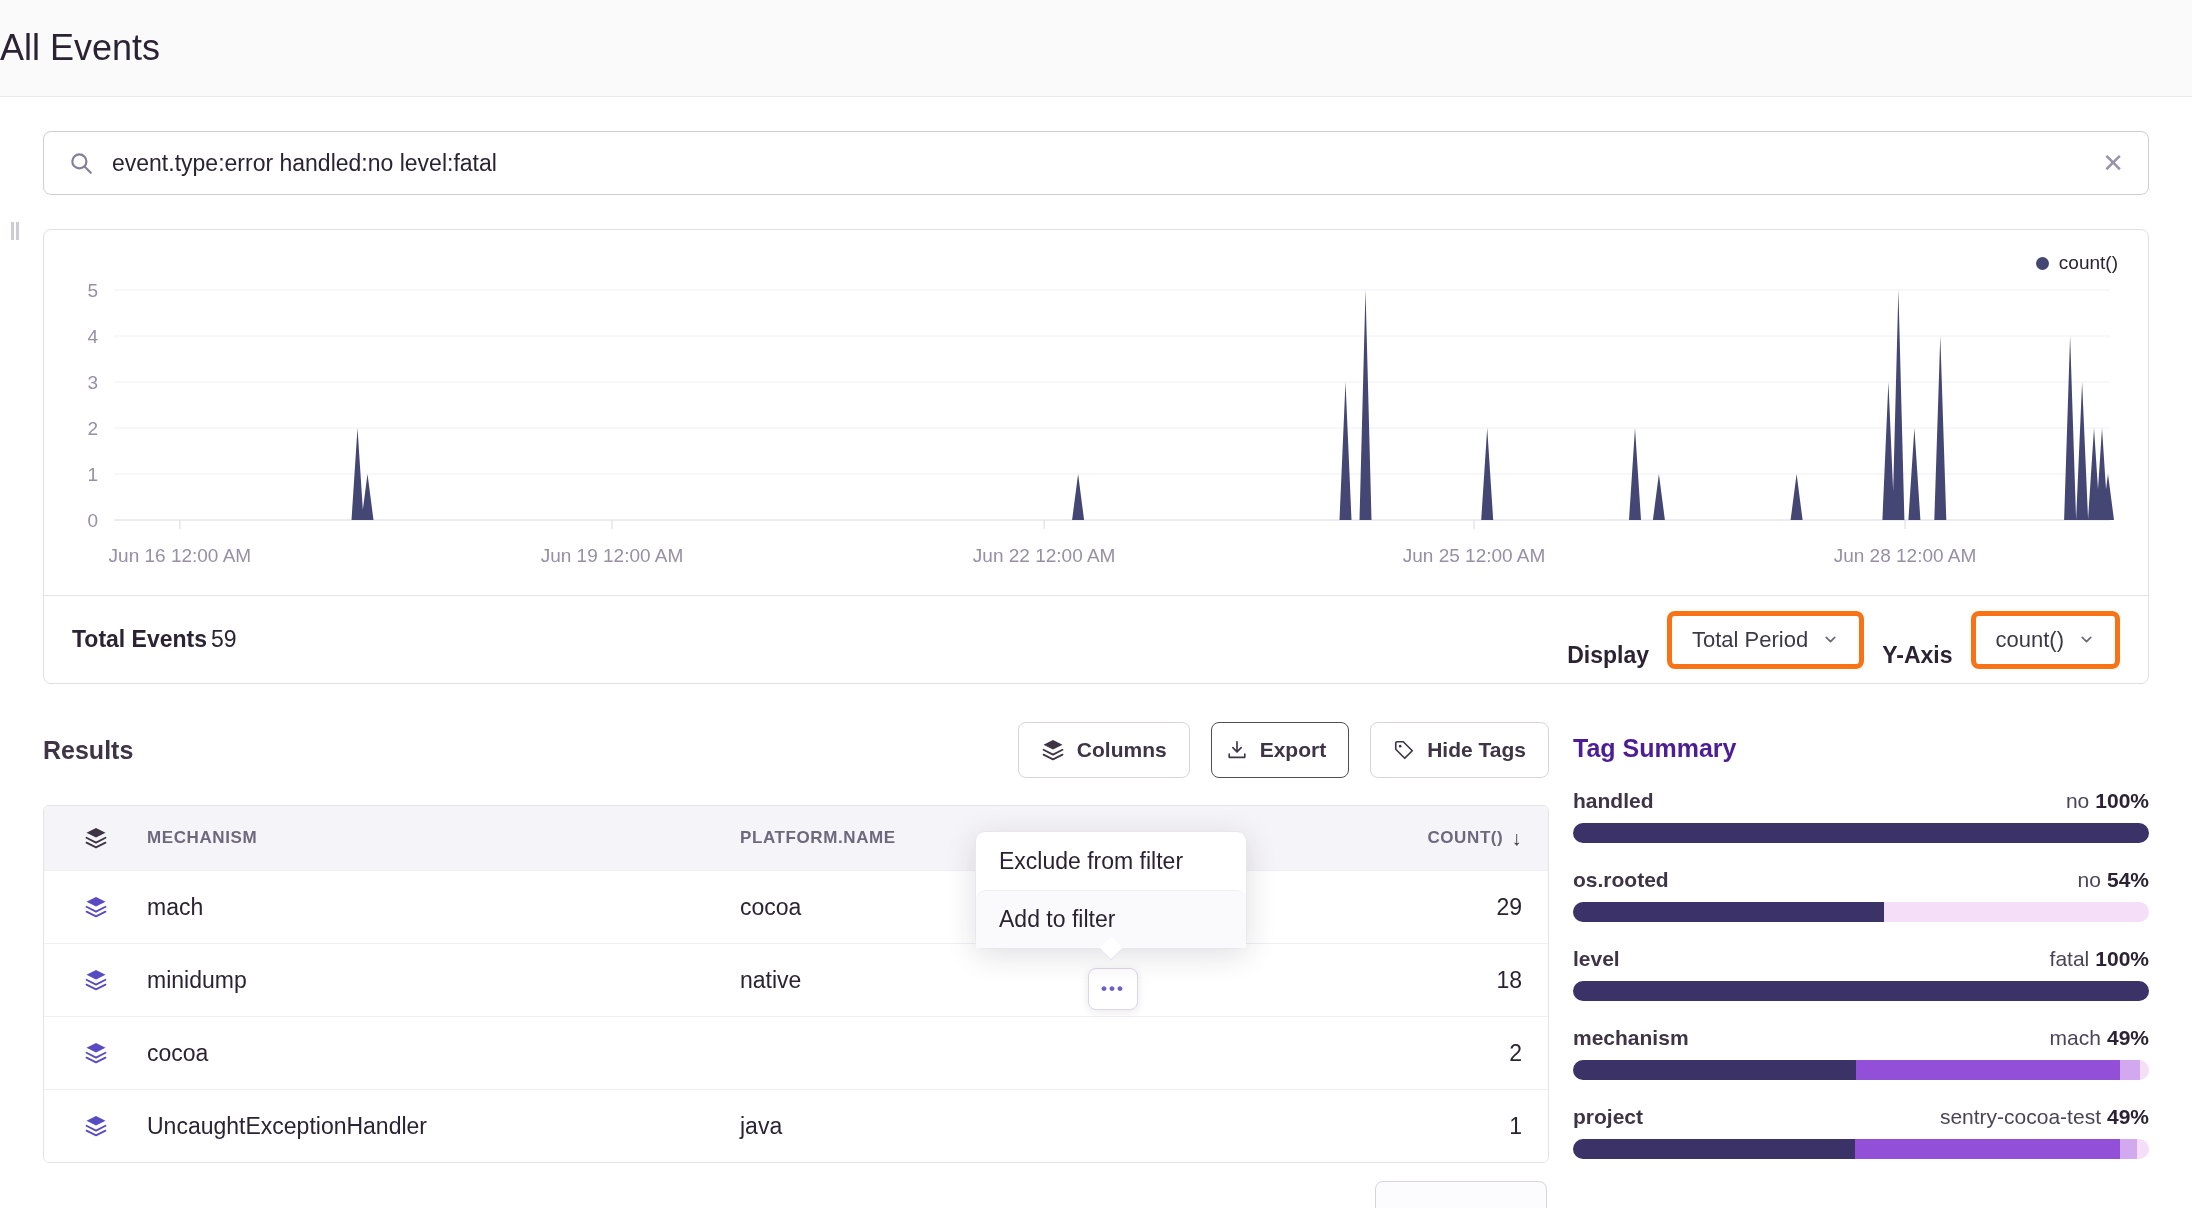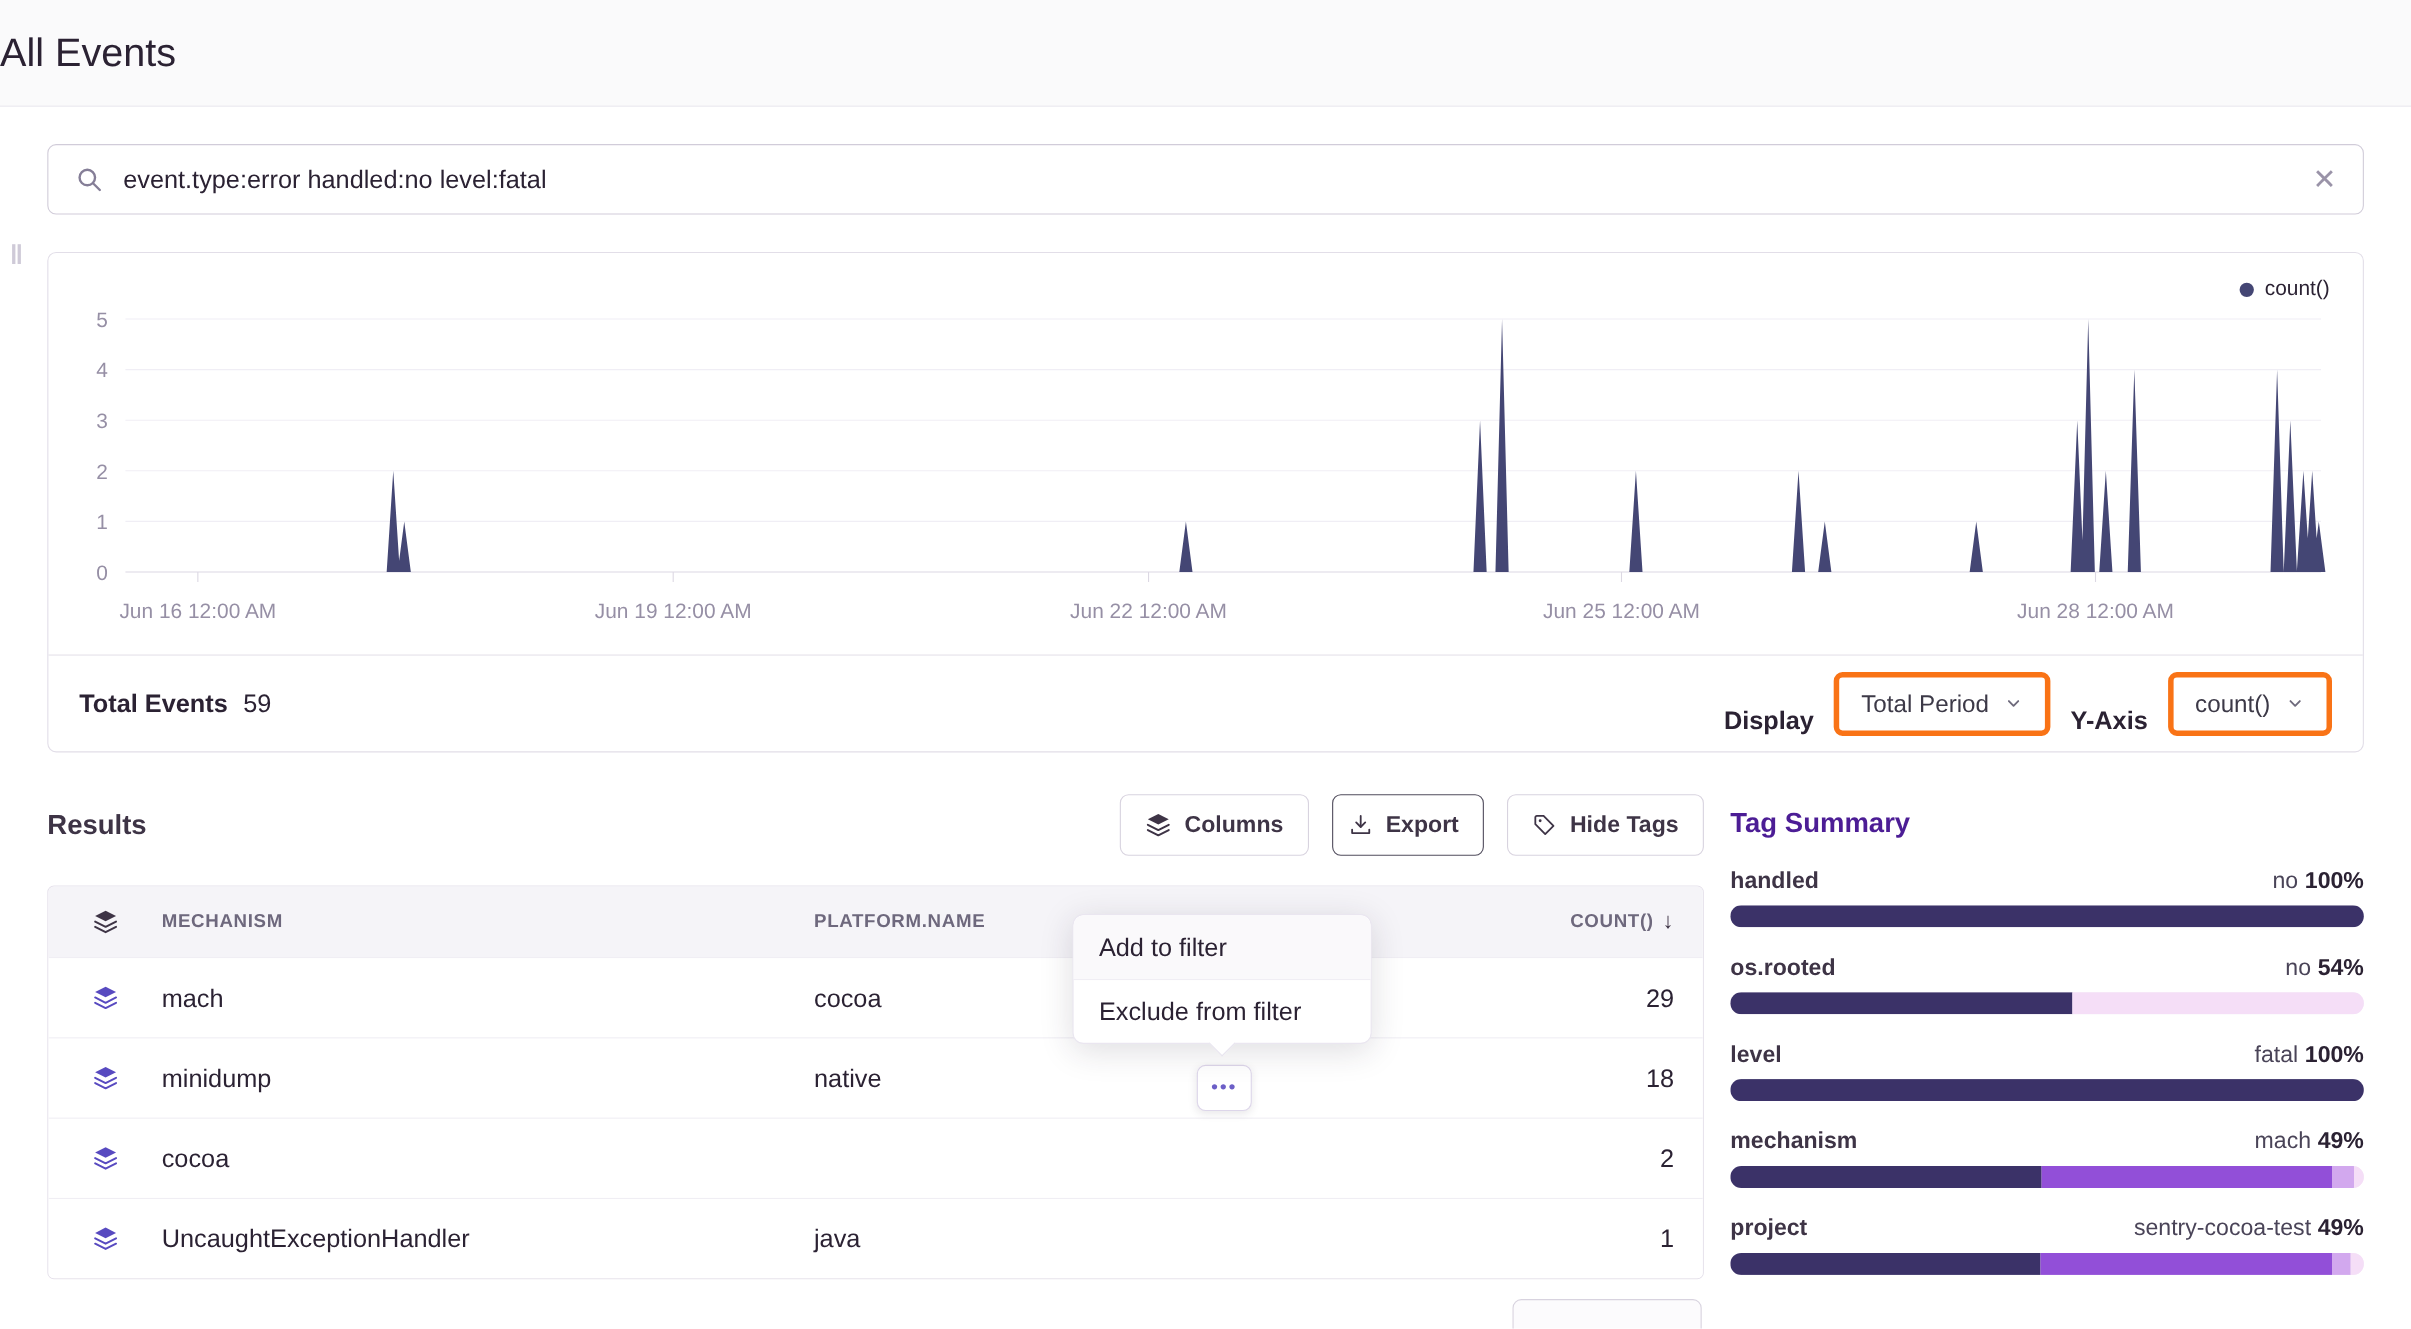--- a/index.html
+++ b/index.html
@@ -38,21 +38,21 @@
   .chart-area svg { position:absolute; left:0; top:0; display:block; }
   .axis-label { fill:#968fa5; font-size:19px; font-family:"Liberation Sans",sans-serif; }
   .legend { position:absolute; top:22px; right:30px; display:flex; align-items:center; gap:10px;
     font-size:19px; color:#2b2233; }
   .legend-dot { width:13px; height:13px; border-radius:50%; display:inline-block; }
 
   .chart-footer {
     height:88px; border-top:1px solid #e5e2ea; display:flex; align-items:center;
     justify-content:space-between; padding:0 28px;
   }
-  .footer-left { display:flex; align-items:baseline; gap:14px; font-size:23px; }
+  .footer-left { display:flex; align-items:baseline; gap:4px; font-size:23px; }
   .lbl-bold { font-weight:700; color:#2b2233; font-size:23px; }
   .footer-val { font-size:23px; color:#2b2233; }
   .footer-right { display:flex; align-items:flex-end; gap:18px; }
   .dropdown {
     height:58px; border:5px solid #f97316; border-radius:8px; background:#fff;
     display:inline-flex; align-items:center; gap:14px; padding:0 20px;
     font-size:22px; color:#3c3947; font-family:inherit; cursor:pointer;
   }
   .dropdown .chev { color:#6e6a7c; display:flex; align-items:center; }
 
@@ -329,22 +329,22 @@
                 </span>
     <span class="col-mech cell-mech">UncaughtExceptionHandler</span>
     <span class="col-plat cell-plat">java</span>
     <span class="col-count cell-count">1</span>
   </div>
 </div>
         </div>
 
         <div class="context-menu" id="context-menu">
           <span class="menu-arrow"></span>
-        <div class="menu-item first">Add to filter</div>
-            <div class="menu-item">Exclude from filter</div>
+        <div class="menu-item">Exclude from filter</div>
+            <div class="menu-item first">Add to filter</div>
           </div>
         <div class="ellipsis-btn">
           <span>•••</span>
         </div>
       </div>
     </div>
 
     <aside class="tag-summary">
       <h2>Tag Summary</h2>
       <div id="tag-items">

